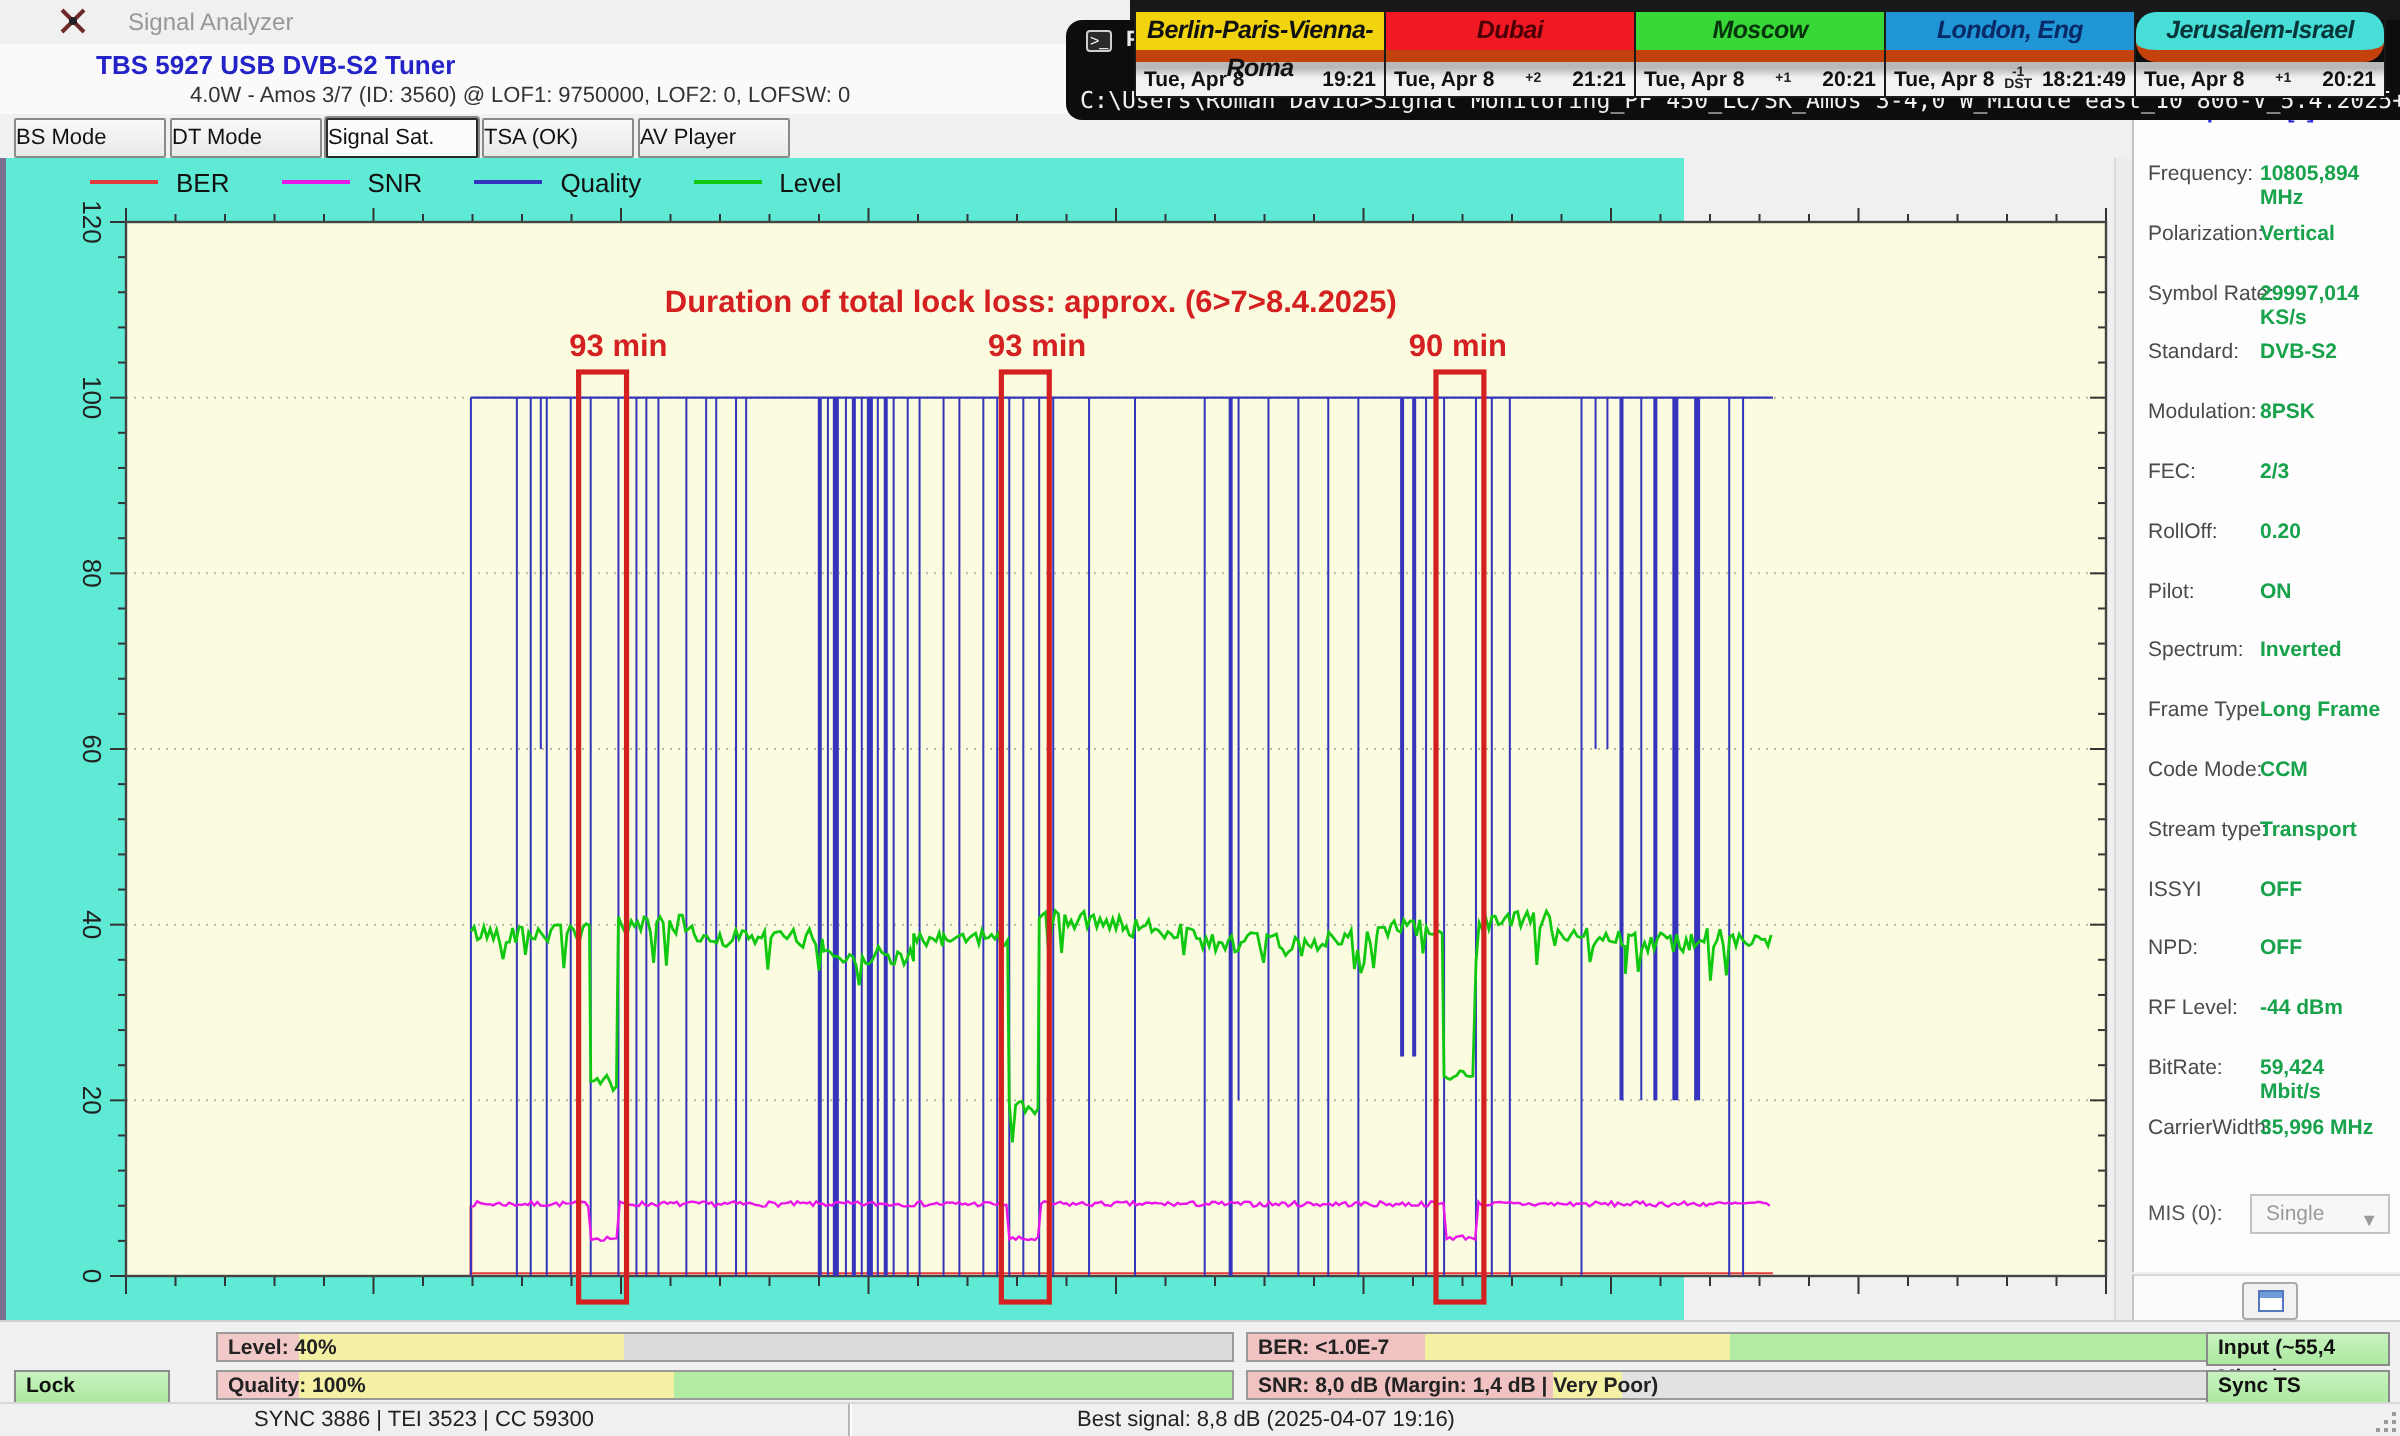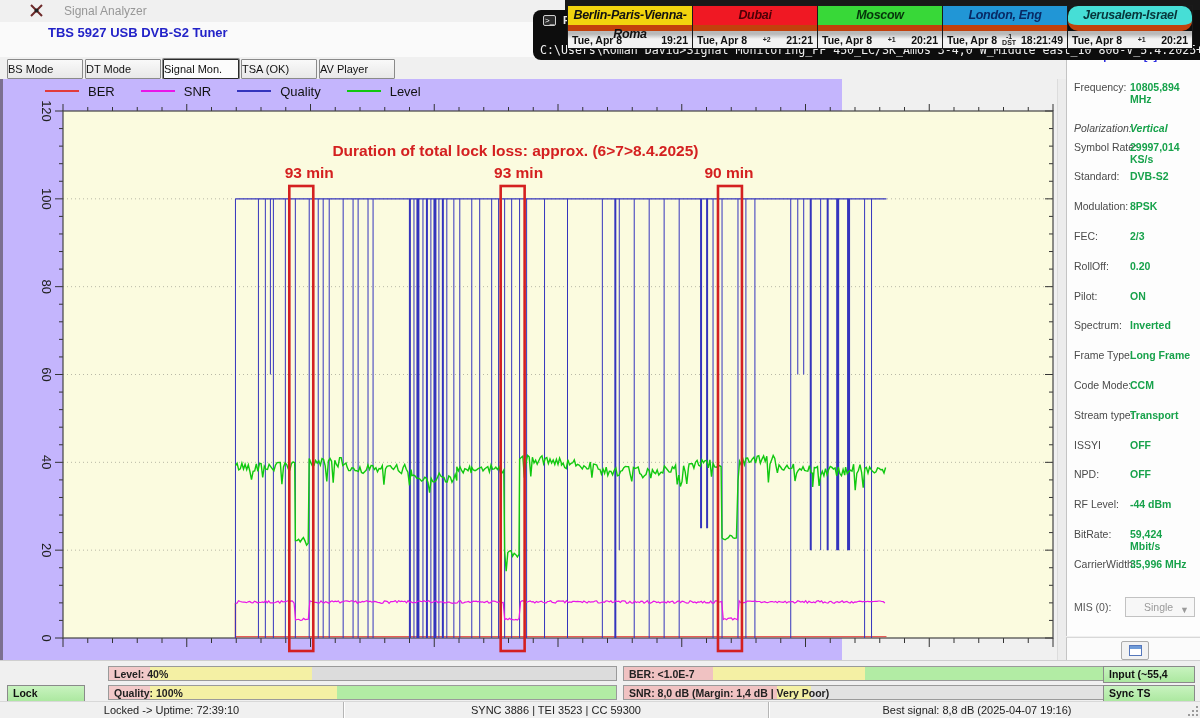--- a/index.html
+++ b/index.html
@@ -14,37 +14,37 @@
   #header-band{left:0;top:22px;width:1060px;height:35px;background:#fafafa;}
   #tuner-title{left:48px;top:3px;font-size:13px;font-weight:bold;color:#2323c8;}
   #tuner-sub{left:95px;top:20px;font-size:11px;color:#333;}
   #tabrow{left:0;top:57px;width:1060px;height:22px;background:#f0f0f0;}
   .tab{position:absolute;top:2px;height:18px;width:74px;border:1px solid #8a8a8a;
        background:linear-gradient(180deg,#f9f9f9,#e8e8e8);font-size:11px;color:#111;
        text-align:left;line-height:18px;border-radius:1px;}
   .tab.active{background:#fcfcfc;border:1px solid #2b2b2b;box-shadow:0 0 0 1px #8a8a8a;}
   #left-strip{left:0;top:79px;width:3px;height:581px;background:#7c7090;}
   
-  #chart-panel{left:3px;top:79px;width:839px;height:581px;background:#c4b5fd;}
+  #chart-panel{left:3px;top:79px;width:839px;height:581px;background:#5eead4;}
   #legend{left:42px;top:3px;height:18px;display:flex;align-items:center;}
   .leg-item{display:flex;align-items:center;margin-right:26px;}
   .leg-line{width:34px;height:2px;margin-right:9px;}
   .leg-label{font-size:13px;color:#111;}
   #plot-svg{left:0;top:0;}
   
   #scroll-strip{left:1057px;top:79px;width:9px;height:581px;background:#ececec;border-left:1px solid #dcdcdc;}
   #sidebar{left:1066px;top:22px;width:134px;height:614px;background:#fdfdfd;border-left:1px solid #c4c4c4;}
   #sb-header{left:7px;top:28px;font-size:11px;font-weight:bold;color:#2a2ae0;}
   .sb-row{position:absolute;width:127px;height:14px;}
   .sb-label{position:absolute;left:7px;font-size:10.5px;color:#4a4a4a;}
   .sb-value{position:absolute;left:63px;font-size:10.5px;font-weight:bold;color:#17a24b;}
   #mis-row{left:0px;top:575px;width:134px;height:22px;}
   #mis-label{left:7px;top:4px;font-size:10.5px;color:#555;}
   #mis-select{left:58px;top:0px;width:70px;height:20px;border:1px solid #c2c2c2;background:#f7f7f7;
-      font-size:10.5px;color:#9a9a9a;line-height:18px;padding-left:18px;box-sizing:border-box;}
+      font-size:10.5px;color:#9a9a9a;line-height:18px;padding-left:7px;box-sizing:border-box;}
   #mis-chevron{right:5px;top:3px;position:absolute;color:#9a9a9a;font-size:9px;}
   #sb-bottom{left:1066px;top:637px;width:134px;height:23px;background:#fbfbfb;border-left:1px solid #c4c4c4;border-top:1px solid #d8d8d8;}
   #sb-button{left:54px;top:3px;width:26px;height:17px;border:1px solid #ababab;background:#f2f2f2;border-radius:2px;}
   #sb-button-icon{left:7px;top:3px;width:11px;height:9px;border:1px solid #5577bb;background:linear-gradient(180deg,#6f9bd8 0 3px,#ffffff 3px);}
   
   #clockwin-bg{left:565px;top:0;width:635px;height:47px;background:#181818;}
   #cmd-window{left:533px;top:10px;width:670px;height:50px;background:#0d0d0d;border-radius:8px 0 0 8px;}
   #cmd-icon{left:10px;top:5px;width:13px;height:11px;background:#2b2b2b;border:1px solid #cfcfcf;border-radius:2px;
             color:#fff;font-size:8px;line-height:9px;text-align:left;padding-left:1px;box-sizing:border-box;}
   #cmd-titletext{left:30px;top:4px;font-size:11px;font-weight:bold;color:#e8e8e8;}
@@ -81,26 +81,27 @@
 <div class="abs" id="titlebar">
   <svg class="abs" id="app-icon" viewBox="0 0 15 15">
     <path d="M2 2 L13 13 M13 2 L2 13" stroke="#6e2a2a" stroke-width="2" fill="none"></path>
     <circle cx="7.5" cy="7.5" r="2" fill="#222"></circle>
   </svg>
   <span class="abs" id="app-title">Signal Analyzer</span>
 </div>
 
 <div class="abs" id="header-band">
   <div class="abs" id="tuner-title">TBS 5927 USB DVB-S2 Tuner</div>
+  <div class="abs" id="tuner-sub">4.0W - Amos 3/7 (ID: 3560) @ LOF1: 9750000, LOF2: 0, LOFSW: 0</div>
 </div>
 
 <div class="abs" id="tabrow">
     <div class="tab" style="left: 7px;">BS Mode</div>
     <div class="tab" style="left: 85px;">DT Mode</div>
-    <div class="tab active" style="left: 163px;">Signal Mon.</div>
+    <div class="tab active" style="left: 163px;">Signal Sat.</div>
     <div class="tab" style="left: 241px;">TSA (OK)</div>
     <div class="tab" style="left: 319px;">AV Player</div>
   </div>
 
 <div class="abs" id="left-strip"></div>
 
 <div class="abs" id="chart-panel">
   <div class="abs" id="legend">
       <div class="leg-item">
         <span class="leg-line" style="background: rgb(226, 59, 59);"></span>
@@ -356,21 +357,21 @@
 </div>
 
 <div class="abs" id="scroll-strip"></div>
 <div class="abs" id="sidebar">
   <div class="abs" id="sb-header">Transponder [0]</div>
   <div id="sb-rows">
       <div class="sb-row abs" style="top: 59px;">
         <span class="sb-label">Frequency:</span>
         <span class="sb-value">10805,894 MHz</span>
       </div>
-      <div class="sb-row abs" style="top: 100px; font-style: italic;">
+      <div class="sb-row abs" style="top: 89px;">
         <span class="sb-label">Polarization:</span>
         <span class="sb-value">Vertical</span>
       </div>
       <div class="sb-row abs" style="top: 118.6px;">
         <span class="sb-label">Symbol Rate:</span>
         <span class="sb-value">29997,014 KS/s</span>
       </div>
       <div class="sb-row abs" style="top: 148.4px;">
         <span class="sb-label">Standard:</span>
         <span class="sb-value">DVB-S2</span>
@@ -497,21 +498,20 @@
   <div class="badge" style="left:7px;top:24px;width:71px;">Lock</div>
   <div class="hbar" id="bar-level" style="left:88px;top:5px;width:509px;">Level: 40%</div>
   <div class="hbar" id="bar-quality" style="left:88px;top:24px;width:509px;">Quality: 100%</div>
   <div class="hbar" id="bar-ber" style="left:603px;top:5px;width:494px;">BER: &lt;1.0E-7</div>
   <div class="hbar" id="bar-snr" style="left:603px;top:24px;width:494px;">SNR: 8,0 dB (Margin: 1,4 dB | Very Poor)</div>
   <div class="badge" style="left:1103px;top:5px;width:85px;">Input (~55,4 Mbps)</div>
   <div class="badge" style="left:1103px;top:24px;width:85px;">Sync TS</div>
 </div>
 
 <div class="abs" id="statusbar">
-  <div class="sb-section" style="width:343px;">Locked -&gt; Uptime: 72:39:10</div>
   <div class="sb-section" style="width:424px;">SYNC 3886 | TEI 3523 | CC 59300</div>
   <div class="sb-section" style="width:416px;border-right:none;box-shadow:none;">Best signal: 8,8 dB (2025-04-07 19:16)</div>
 </div>
 <div id="grip">
   <span class="grip-dot" style="right:0;bottom:0;"></span>
   <span class="grip-dot" style="right:4px;bottom:0;"></span>
   <span class="grip-dot" style="right:0;bottom:4px;"></span>
   <span class="grip-dot" style="right:8px;bottom:0;"></span>
   <span class="grip-dot" style="right:0;bottom:8px;"></span>
   <span class="grip-dot" style="right:4px;bottom:4px;"></span>

